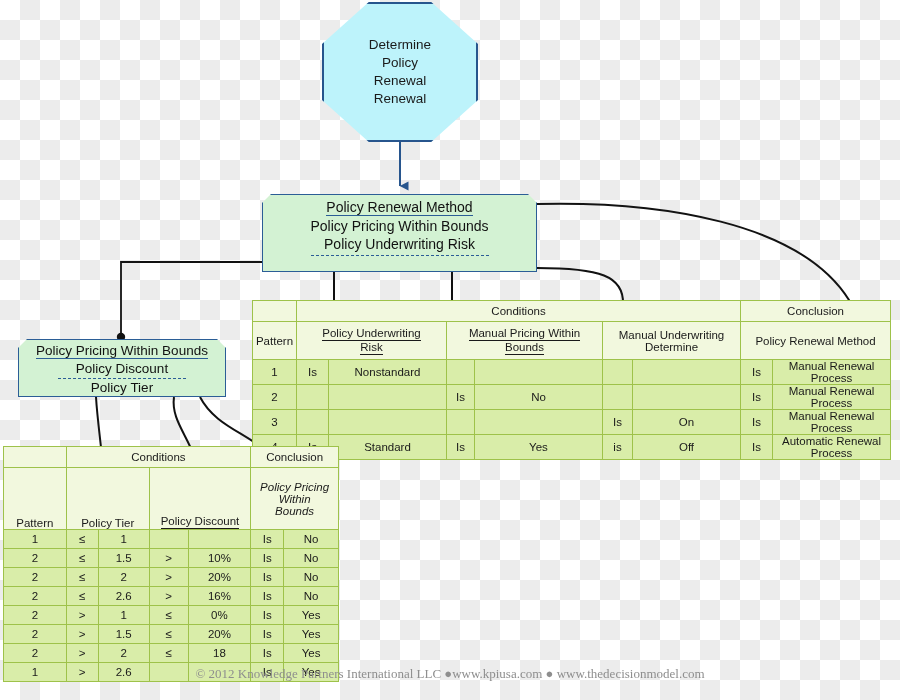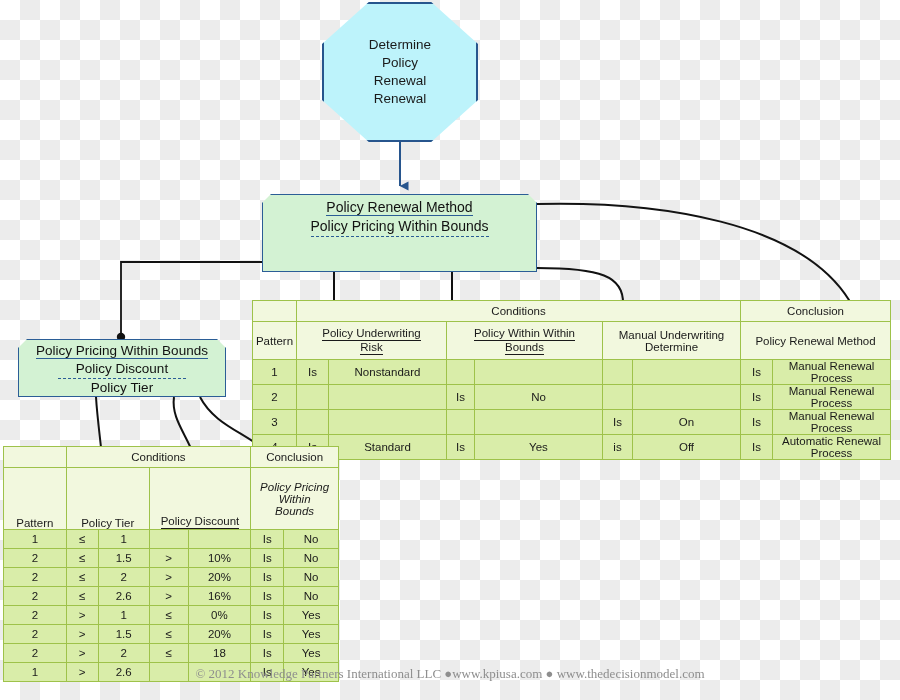--- a/index.html
+++ b/index.html
@@ -166,20 +166,21 @@
       <div>Renewal</div>
       <div>Renewal</div>
     </div>
   </div>
 
   <div class="rulefamily rf-main">
     <div class="rf-line">
       <span class="u-solid">Policy Renewal Method</span>
     </div>
     <div class="rf-line">Policy Pricing Within Bounds</div>
+    <div class="rf-line">Policy Underwriting Risk</div>
     <div class="dash-sep"></div>
   </div>
 
   <div class="rulefamily rf-left">
     <div class="rf-line">
       <span class="u-solid">Policy Pricing Within Bounds</span>
     </div>
     <div class="rf-line">Policy Discount</div>
     <div class="dash-sep"></div>
     <div class="rf-line">Policy Tier</div>
@@ -203,21 +204,21 @@
         <td colspan="6">Conditions</td>
         <td colspan="2">Conclusion</td>
       </tr>
       <tr class="hdr-name" style="height:38px">
         <td>Pattern</td>
         <td colspan="2">
           <div><span class="u-hdr">Policy Underwriting</span></div>
           <div><span class="u-hdr">Risk</span></div>
         </td>
         <td colspan="2">
-          <div><span class="u-hdr">Policy  Within Within</span></div>
+          <div><span class="u-hdr">Manual  Pricing Within</span></div>
           <div><span class="u-hdr">Bounds</span></div>
         </td>
         <td colspan="2">
           <div>Manual Underwriting</div>
           <div>Determine</div>
         </td>
         <td colspan="2">Policy Renewal Method</td>
       </tr>
     </thead>
     <tbody>

